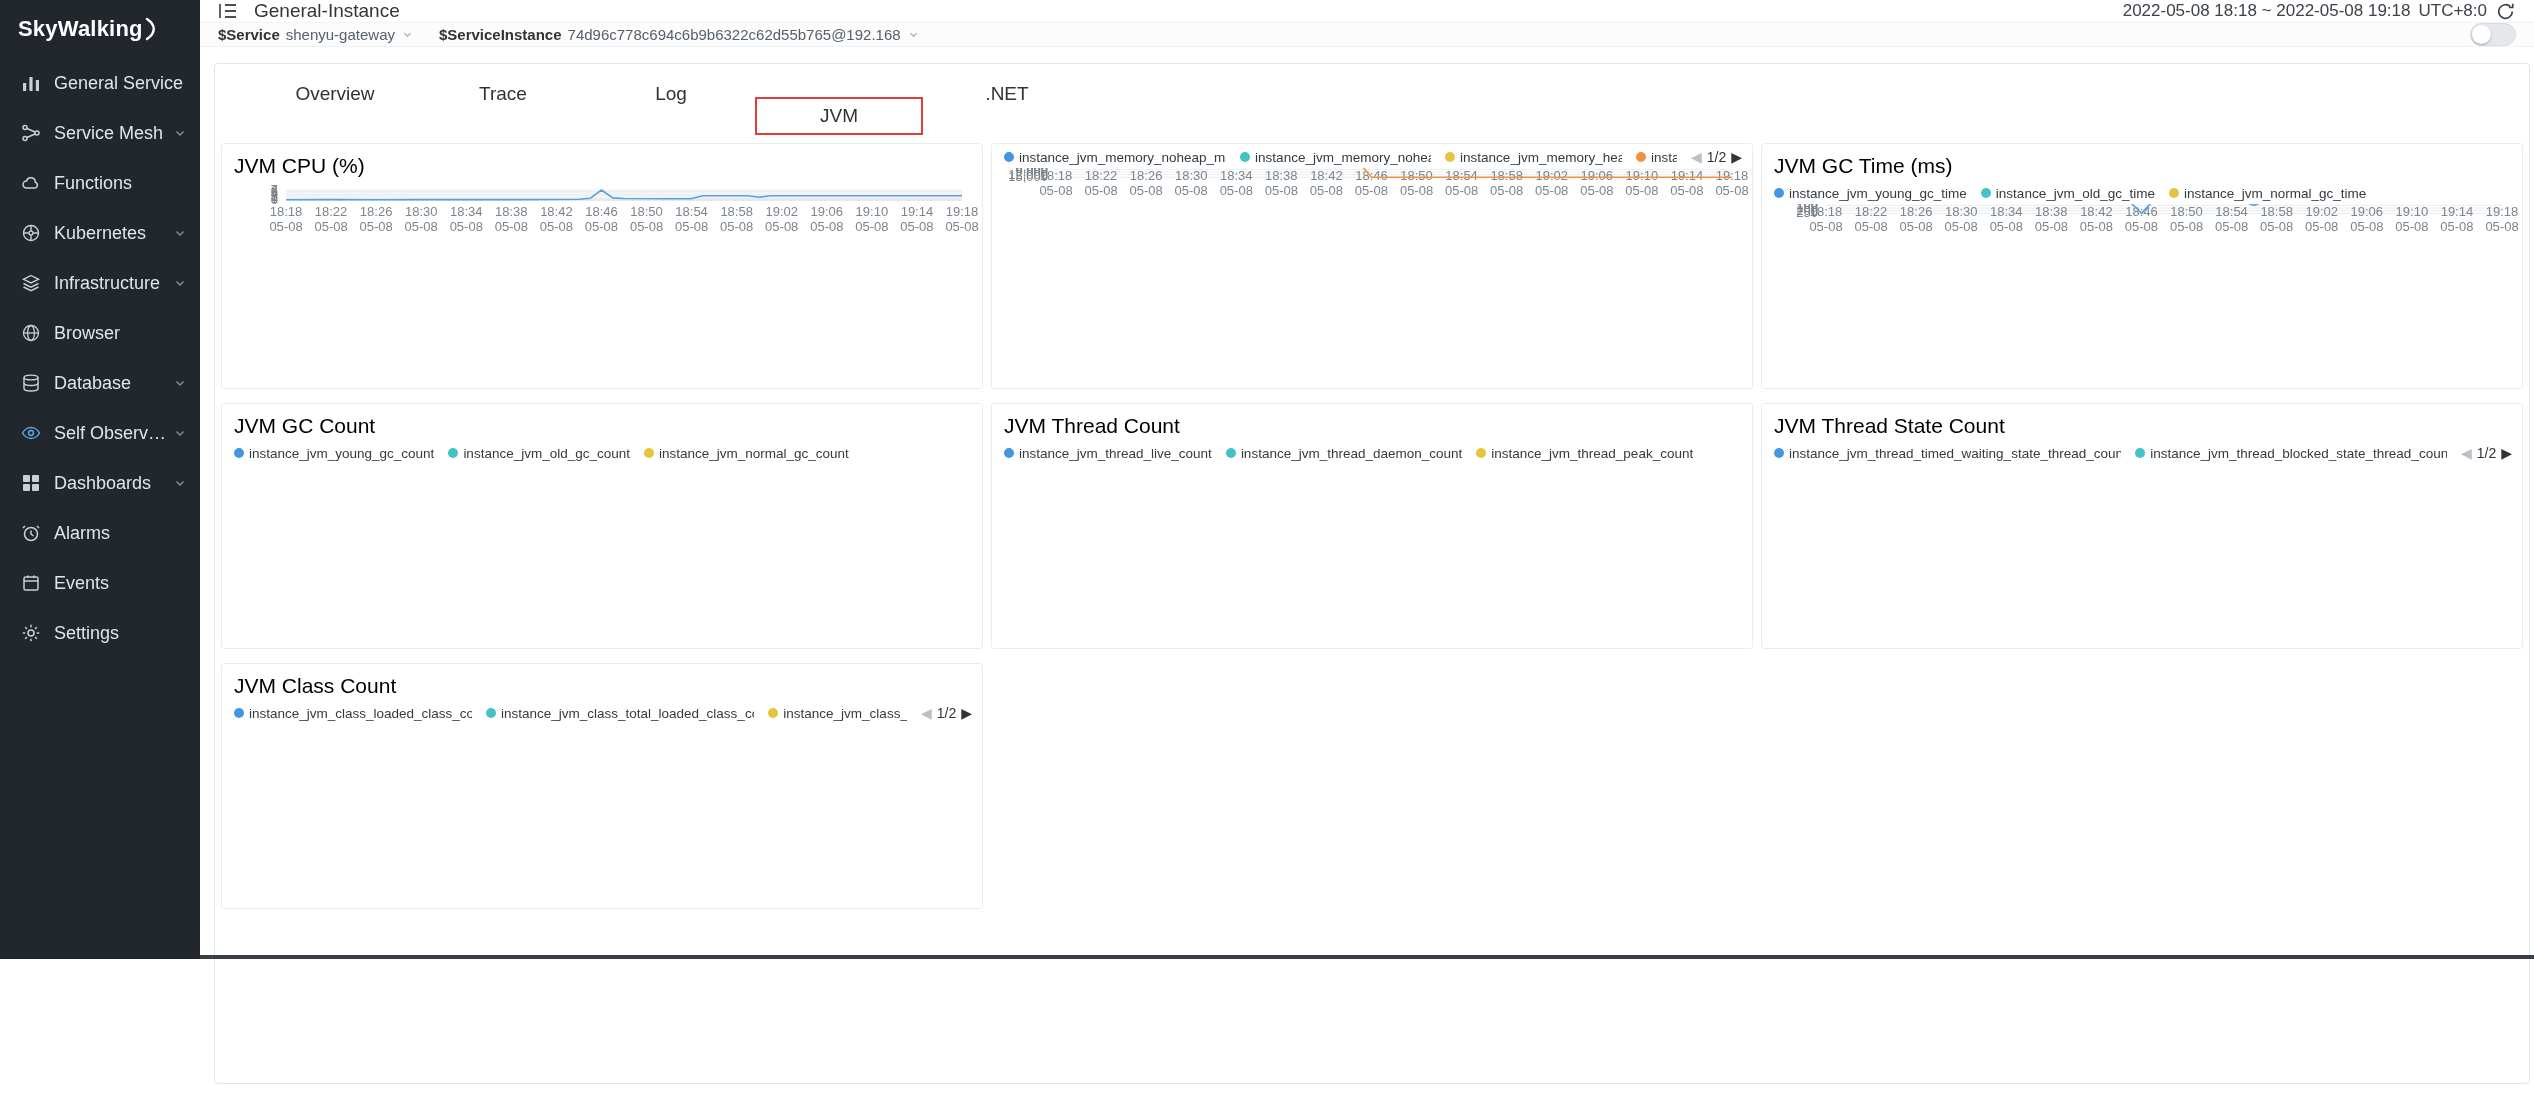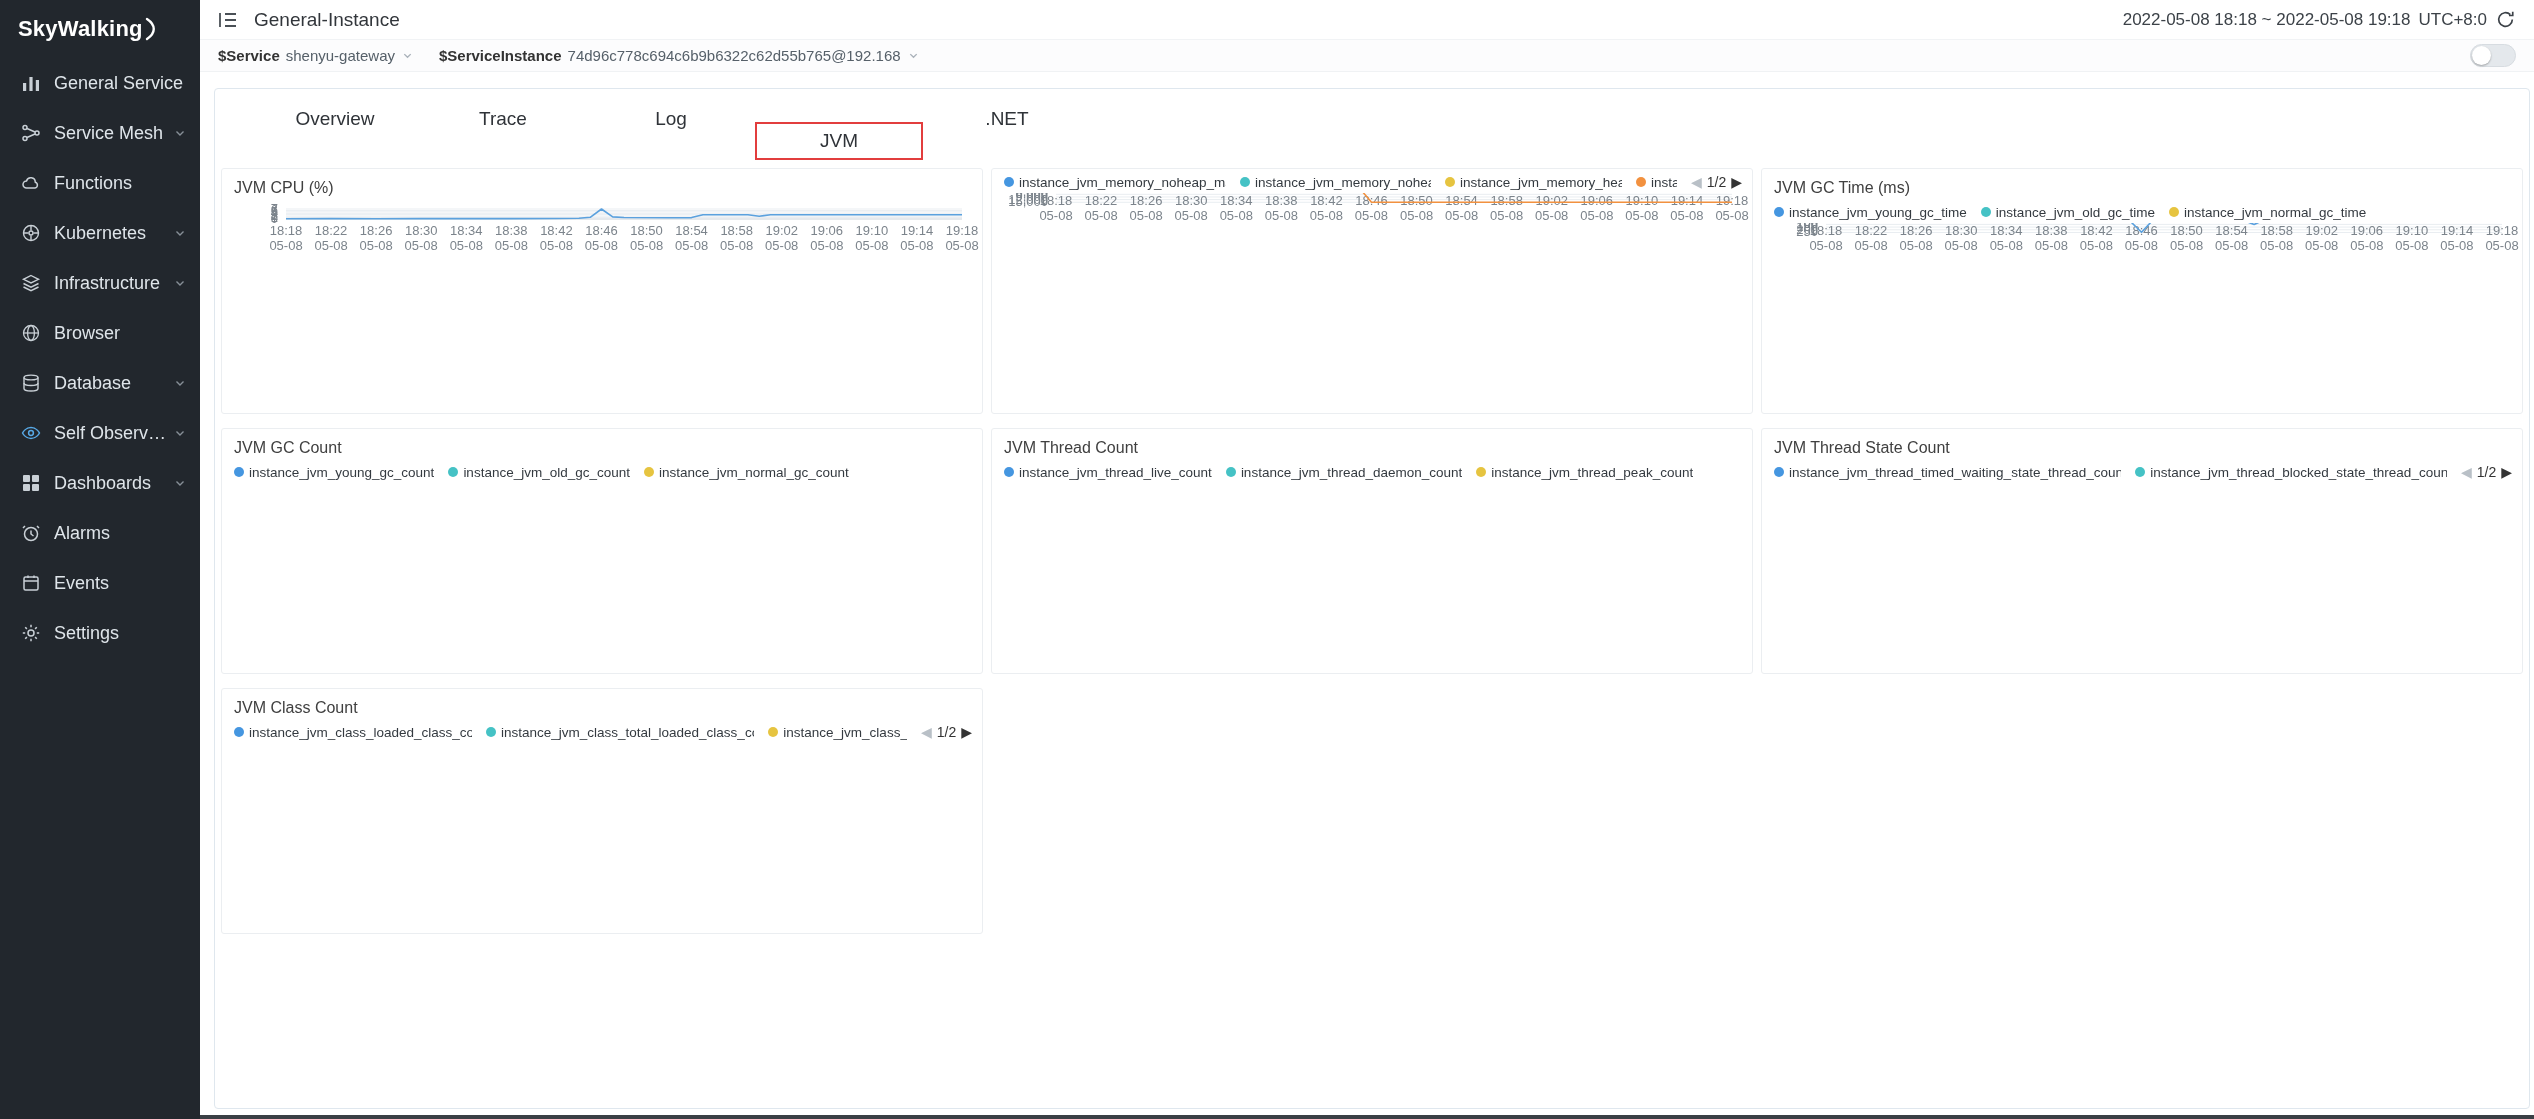--- a/index.html
+++ b/index.html
@@ -1,18 +1,18 @@
 <!DOCTYPE html>
 <html><head>
 <meta charset="utf-8">
 <style>
   *{margin:0;padding:0;box-sizing:border-box}
   html,body{width:2534px;height:1119px;overflow:hidden;background:#fff;
     font-family:"Liberation Sans",sans-serif}
-  .app{display:flex;width:2534px;height:1119px}
+  .app{display:flex;width:2534px;height:959px}
 
   
   .sidebar{width:200px;flex-shrink:0;background:#22272d;display:flex;flex-direction:column}
   .logo{height:58px;display:flex;align-items:center;padding-left:18px;gap:2px;
     font-size:22px;font-weight:700;color:#fff;letter-spacing:.2px}
   .side-item{height:50px;display:flex;align-items:center;padding:0 14px 0 20px;
     font-size:18px;color:#dfe5ea;cursor:pointer;white-space:nowrap}
   .s-icon{width:22px;height:22px;margin-right:12px;display:inline-flex;align-items:center;justify-content:center;flex-shrink:0}
   .s-label{overflow:hidden;text-overflow:ellipsis}
   .chev{margin-left:auto;display:inline-flex;opacity:.85}
@@ -33,21 +33,21 @@
 
   .content{flex:1;padding:16px 4px 0 14px;background:#fff}
   .panel{border:1px solid #dfe7ee;border-radius:4px;background:#fff;height:1021px;overflow:hidden}
 
   .tabs{display:flex;padding:12px 0 6px 36px}
   .tab{width:168px;height:38px;line-height:36px;text-align:center;font-size:19px;color:#2f3338;cursor:pointer}
   .tab.boxed{border-width:2px;border-style:solid;line-height:34px}
 
   .grid{display:grid;grid-template-columns:repeat(3,1fr);gap:14px 8px;padding:2px 6px 0 6px}
   .card{border:1px solid #ebeef1;border-radius:3px;background:#fff;height:246px;overflow:hidden}
-  .card-title{font-size:16px;color:#404040;padding:10px 12px 2px}
+  .card-title{font-size:21px;color:#000000;padding:10px 12px 2px}
   .legend{display:flex;align-items:center;height:24px;padding:2px 10px 0 12px;
     font-size:13.5px;color:#343a40;white-space:nowrap;overflow:hidden}
   .litem{display:inline-flex;align-items:center;margin-right:14px;min-width:0;overflow:hidden;cursor:pointer}
   .ldot{width:10px;height:10px;border-radius:50%;margin-right:5px;flex-shrink:0}
   .lpage{margin-left:auto;display:inline-flex;align-items:center;gap:5px;font-size:14px;flex-shrink:0;color:#333}
   .arrow-dis{color:#b9c0c7;cursor:pointer}
   .arrow-en{color:#333;cursor:pointer}
   .ax{font-size:13px;fill:#7c848c;font-family:"Liberation Sans",sans-serif}
   .bottom-strip{position:absolute;left:0;right:0;bottom:0;height:4px;background:#3a3f45}
 </style>

